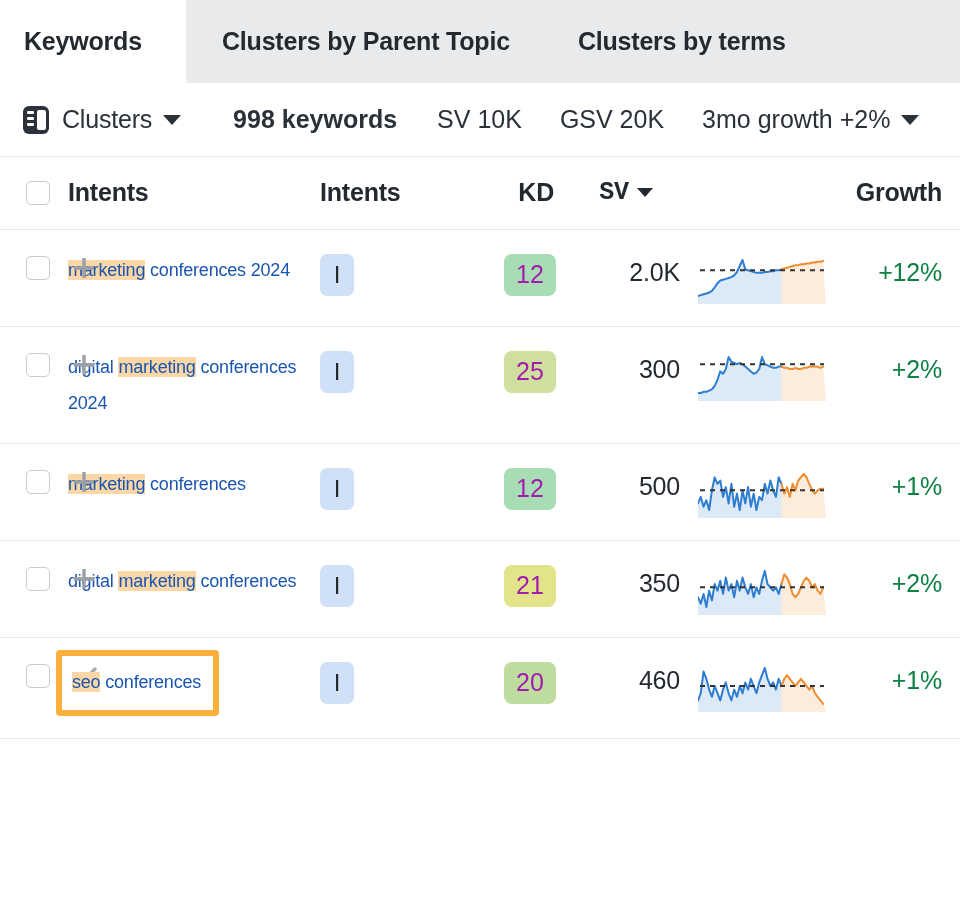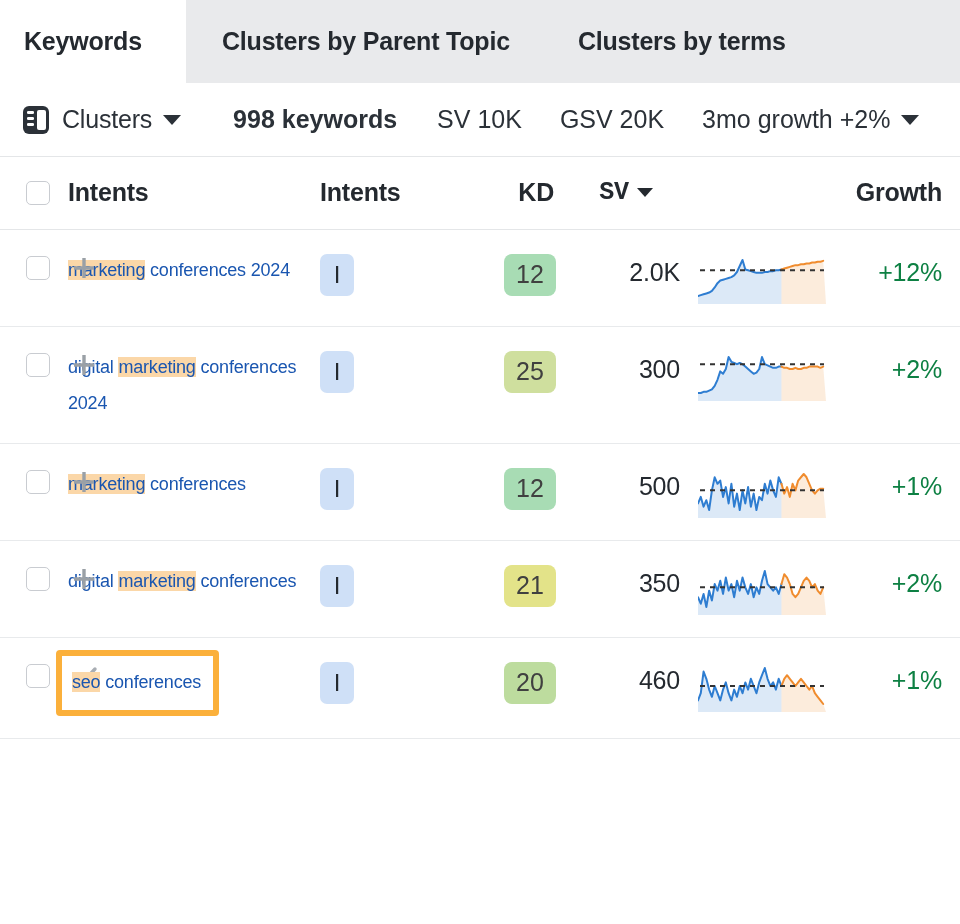--- a/index.html
+++ b/index.html
@@ -178,21 +178,21 @@
 
   td.t-kd { text-align: right; padding-right: 16px; }
   .kd-badge {
     display: inline-flex;
     align-items: center;
     justify-content: center;
     width: 52px;
     height: 42px;
     border-radius: 8px;
     font-size: 25px;
-    color: #404040;
+    color: #a21caf;
     margin-top: 2px;
   }
 
   td.t-sv {
     text-align: right;
     font-size: 25px;
     color: #24292f;
     padding-right: 0;
     padding-top: 28px;
     letter-spacing: -0.2px;

